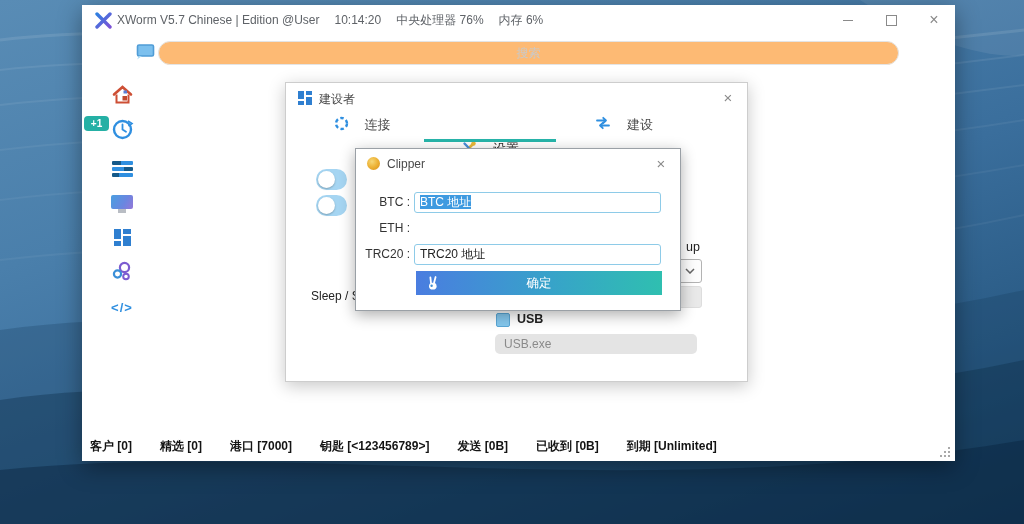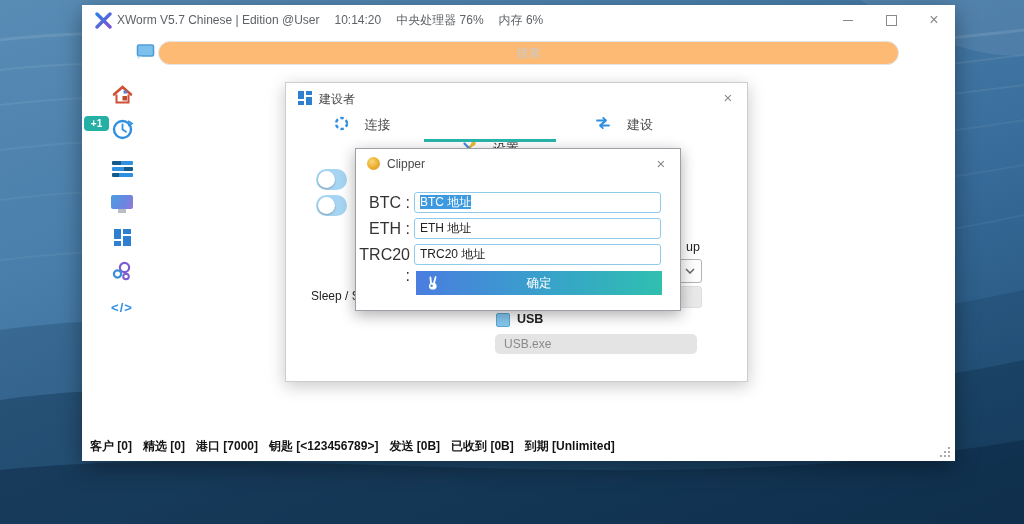--- a/index.html
+++ b/index.html
@@ -45,21 +45,21 @@
   .blocks{position:relative;width:17px;height:17px;}
   .blocks i{position:absolute;background:#2f7fd0;display:block;}
   .blocks .b1{left:0;top:0;width:7px;height:10px;}
   .blocks .b2{left:0;top:12px;width:7px;height:5px;}
   .blocks .b3{left:9px;top:0;width:8px;height:5px;}
   .blocks .b4{left:9px;top:7px;width:8px;height:10px;}
   .code-glyph{font-size:13px;font-weight:bold;color:#2f8fe0;letter-spacing:1px;}
 
   
   .statusbar{position:absolute;left:8px;top:431px;height:20px;display:flex;align-items:center;
-             gap:11px;font-size:12px;font-weight:600;color:#141414;white-space:nowrap;}
+             gap:28px;font-size:12px;font-weight:600;color:#141414;white-space:nowrap;}
   .grip{position:absolute;right:5px;bottom:4px;width:11px;height:11px;}
   .grip i{position:absolute;width:2px;height:2px;background:#a9a9a9;}
 
   
   .builder{position:absolute;left:285px;top:82px;width:461px;height:298px;background:#fff;
            border:1px solid #cdcdcd;box-shadow:0 4px 16px rgba(0,0,0,.22);z-index:5;}
   .dlg-header{position:absolute;left:0;top:0;right:0;height:30px;}
   .dlg-title{position:absolute;left:33px;top:8px;font-size:12px;color:#4a4a4a;}
   .dlg-close{position:absolute;right:10px;top:5px;width:18px;height:18px;display:flex;
              align-items:center;justify-content:center;font-size:15px;color:#8a8a8a;cursor:pointer;}
@@ -89,21 +89,21 @@
              border:1px solid #5aa7d6;border-radius:2px;box-sizing:border-box;cursor:pointer;}
   .usb-label{position:absolute;left:231px;top:229px;font-size:12.5px;font-weight:600;color:#222;}
   .usb-field{position:absolute;left:209px;top:251px;width:202px;height:20px;background:#e4e4e4;
              border-radius:5px;font-size:12px;color:#8a8a8a;line-height:20px;padding-left:9px;box-sizing:border-box;}
 
   
   .clipper{position:absolute;left:355px;top:148px;width:324px;height:161px;background:#fff;
            border:1px solid #9aa0a6;box-shadow:0 4px 14px rgba(0,0,0,.32);z-index:10;}
   .clip-icon{position:absolute;left:11px;top:8px;width:13px;height:13px;border-radius:50%;
              background:radial-gradient(circle at 38% 35%,#f6d878 0%,#eeb53a 45%,#d88d12 100%);}
-  .clip-row-label{position:absolute;left:2px;width:52px;font-size:16px;color:#333;
+  .clip-row-label{position:absolute;left:2px;width:52px;font-size:12px;color:#333;
                   text-align:right;line-height:21px;}
   .clip-input{position:absolute;left:58px;width:247px;height:21px;border:1px solid #8ecbe8;
               border-radius:3px;background:#fff;box-sizing:border-box;font-size:12px;
               line-height:19px;padding-left:5px;color:#222;overflow:hidden;white-space:nowrap;}
   .sel{background:#3e9ae0;color:#fff;}
   .confirm-btn{position:absolute;left:60px;top:122px;width:246px;height:24px;border:none;
                border-radius:0;background:linear-gradient(90deg,#4a7de0 0%,#37a3c9 55%,#2fbfb0 100%);
                color:#fff;font-size:12.5px;display:flex;align-items:center;justify-content:center;
                cursor:pointer;font-family:"Liberation Sans","DejaVu Sans",sans-serif;}
   .hand-icon{position:absolute;left:10px;top:4px;}
@@ -294,21 +294,20 @@
   <div class="dlg-header">
     <span class="clip-icon"></span>
     <span class="dlg-title" style="left:31px;">Clipper</span>
     <span class="dlg-close">×</span>
   </div>
 
   <div class="clip-row-label" style="top:43px;">BTC :</div>
   <div class="clip-input" style="top:43px;"><span class="sel">BTC 地址</span></div>
 
   <div class="clip-row-label" style="top:69px;">ETH :</div>
-  <div class="clip-input" style="top:69px;"><span>ETH 地址</span></div>
 
   <div class="clip-row-label" style="top:95px;">TRC20 :</div>
   <div class="clip-input" style="top:95px;"><span>TRC20 地址</span></div>
 
   <button class="confirm-btn">
     <svg class="hand-icon" width="14" height="16" viewBox="0 0 14 16">
       <path d="M5,8 L4.4,2.5 M8,8 L9.6,2" stroke="#fff" stroke-width="1.8" fill="none" stroke-linecap="round"></path>
       <ellipse cx="6.8" cy="11.2" rx="3.8" ry="3.4" fill="#fff"></ellipse>
       <circle cx="5.6" cy="10.8" r="1.2" fill="#3f8fd4"></circle>
     </svg>

